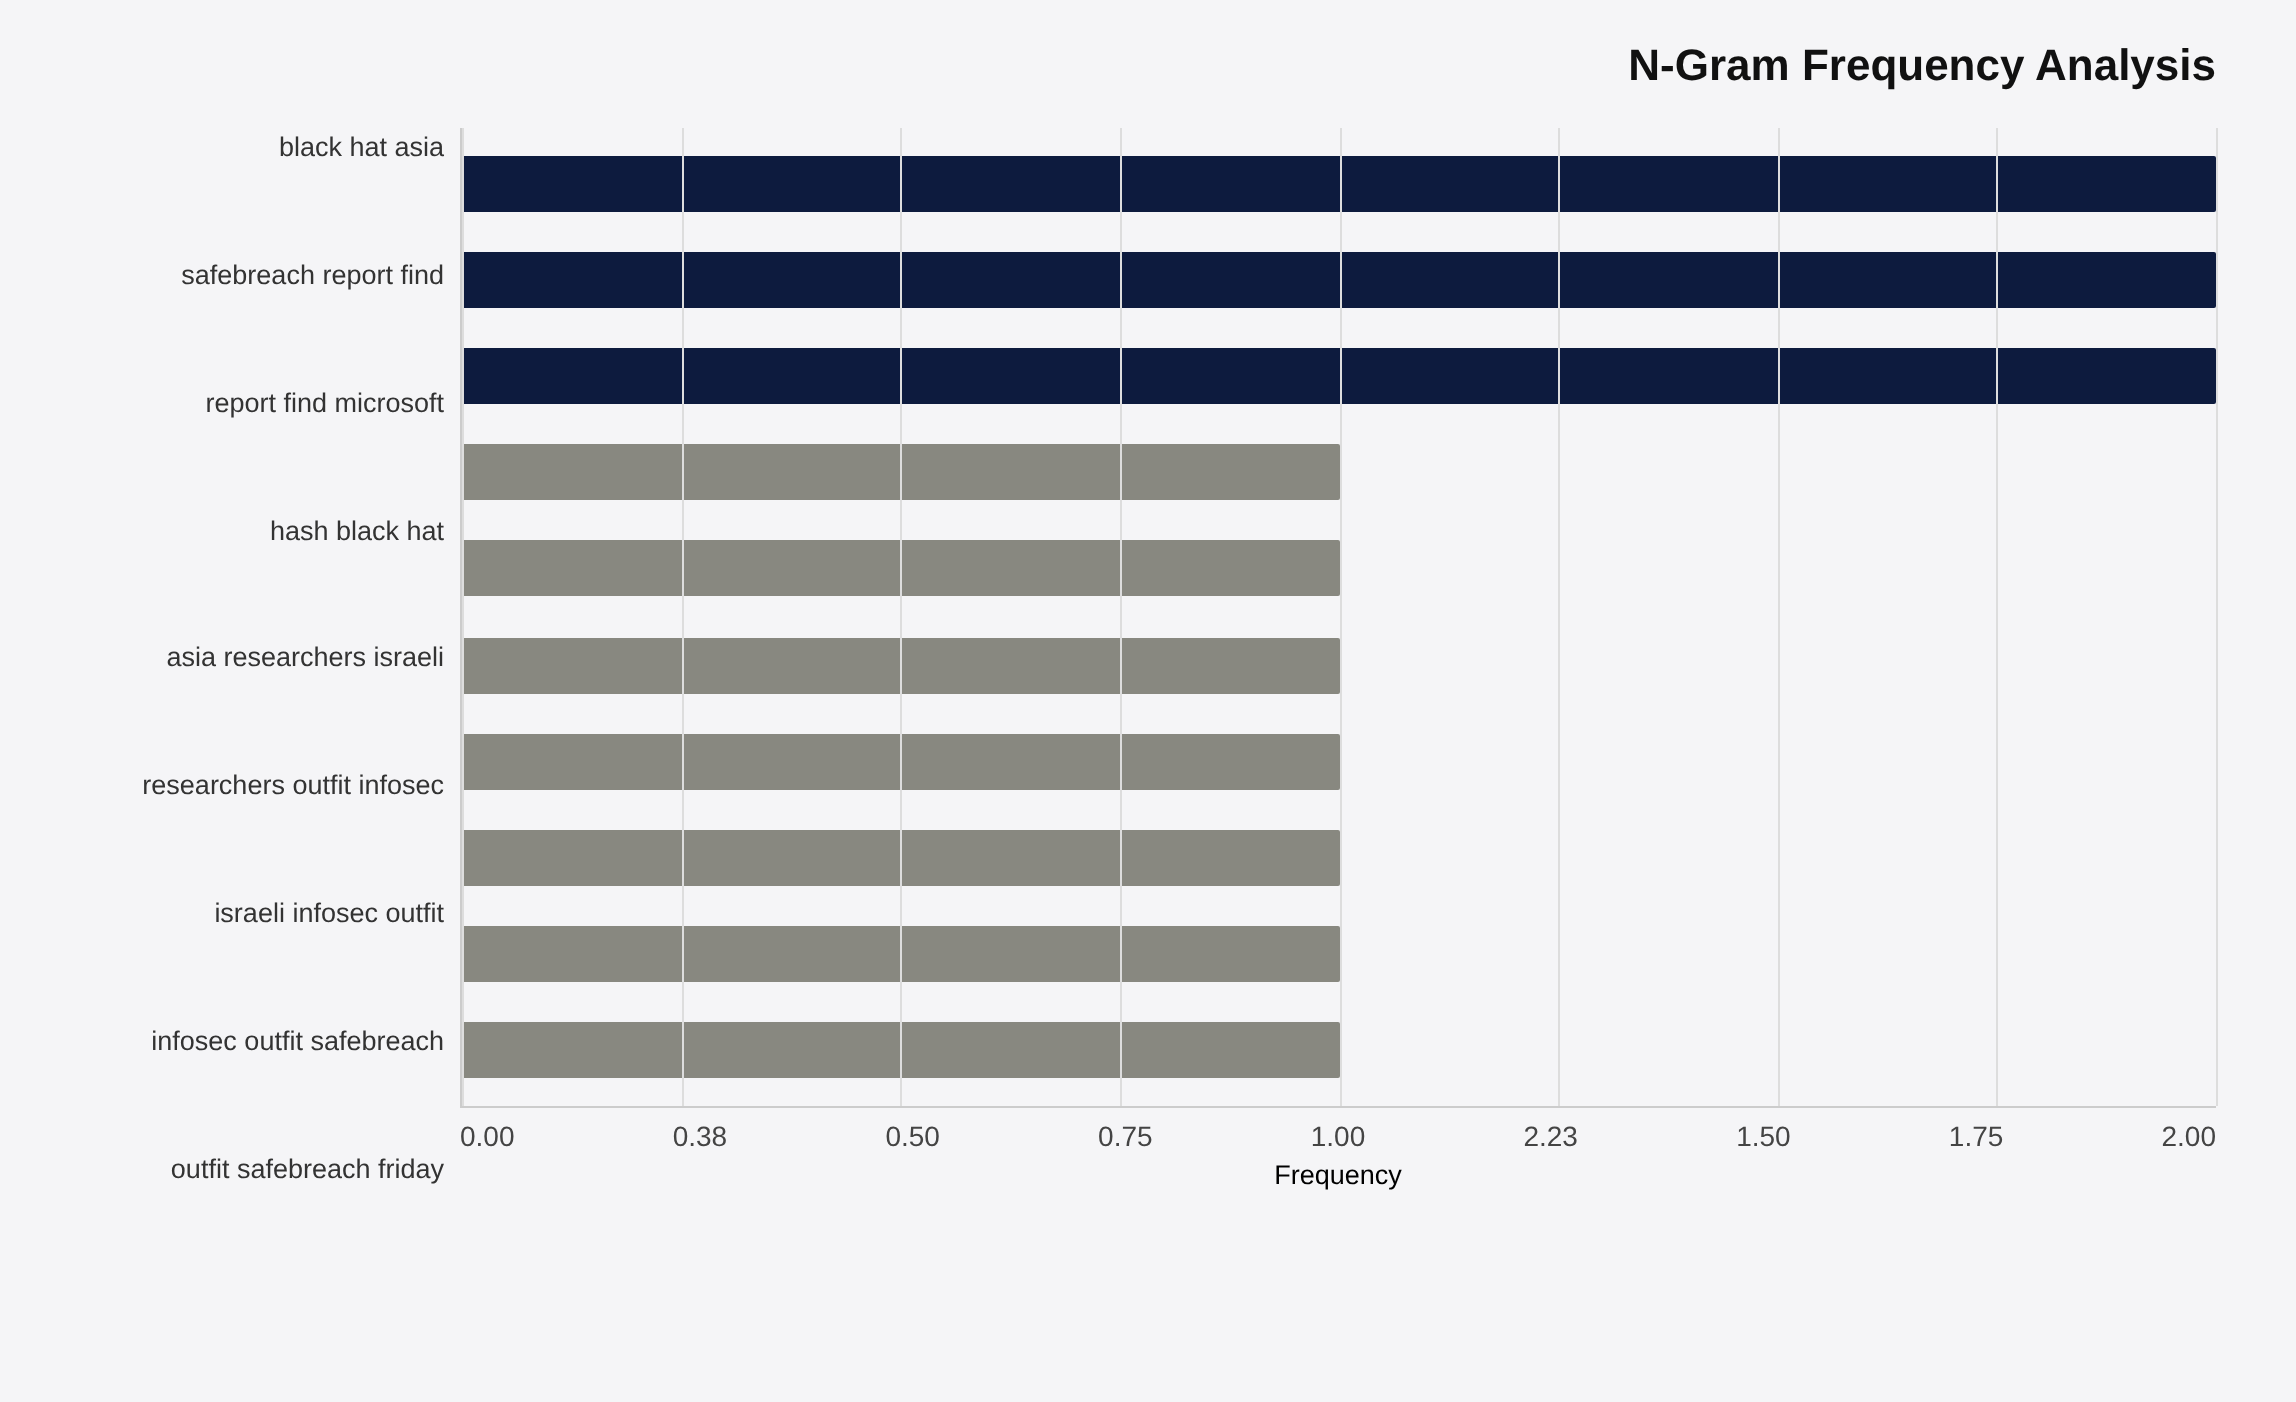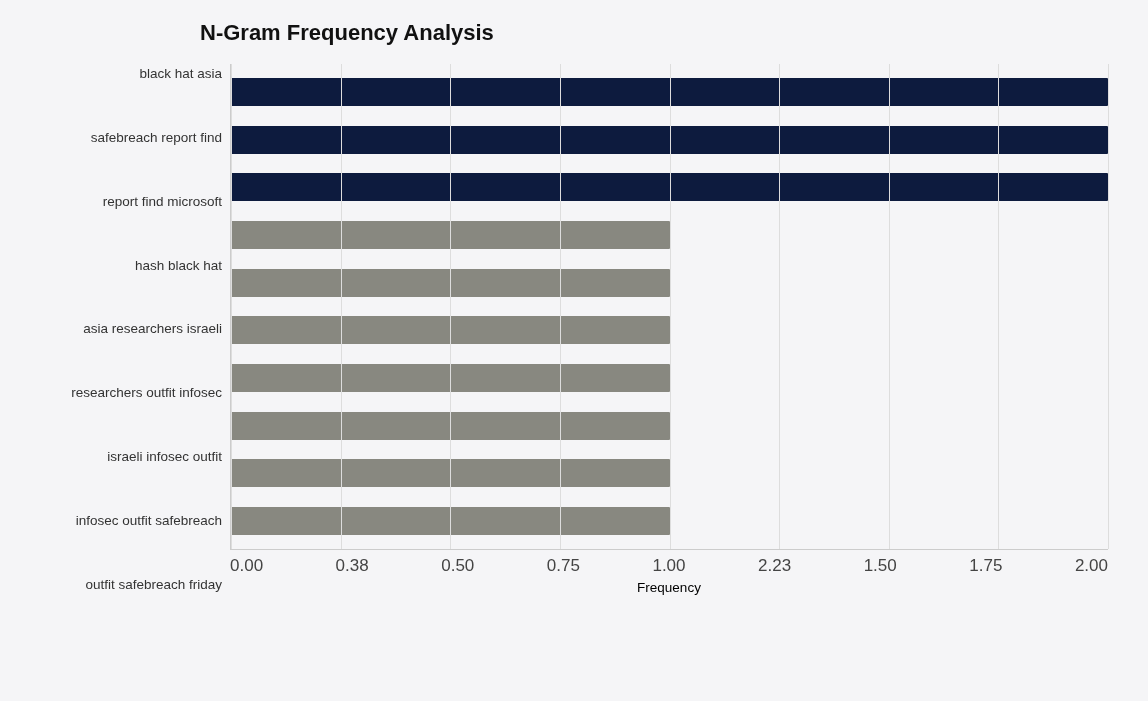--- a/index.html
+++ b/index.html
@@ -13,21 +13,21 @@
       justify-content: center;
     }
     .chart-container {
       background: #f5f5f7;
       width: 1148px;
       height: 701px;
       padding: 20px 40px 60px 20px;
       position: relative;
     }
     .chart-title {
-      text-align: left;
+      text-align: right;
       font-size: 22px;
       font-weight: bold;
       color: #111;
       margin-bottom: 18px;
       padding-left: 180px;
     }
     .chart-area {
       display: flex;
       flex-direction: row;
       height: calc(100% - 90px);
@@ -90,21 +90,21 @@
     .bar-gray {
       background: #888880;
     }
     .x-axis-labels {
       display: flex;
       flex-direction: row;
       justify-content: space-between;
       padding-top: 6px;
     }
     .x-label {
-      font-size: 17px;
+      font-size: 14px;
       color: #444;
       text-align: right;
     }
     .x-axis-title {
       text-align: center;
       font-size: 13.5px;
       color: #000000;
       margin-top: 4px;
     }
   </style>

